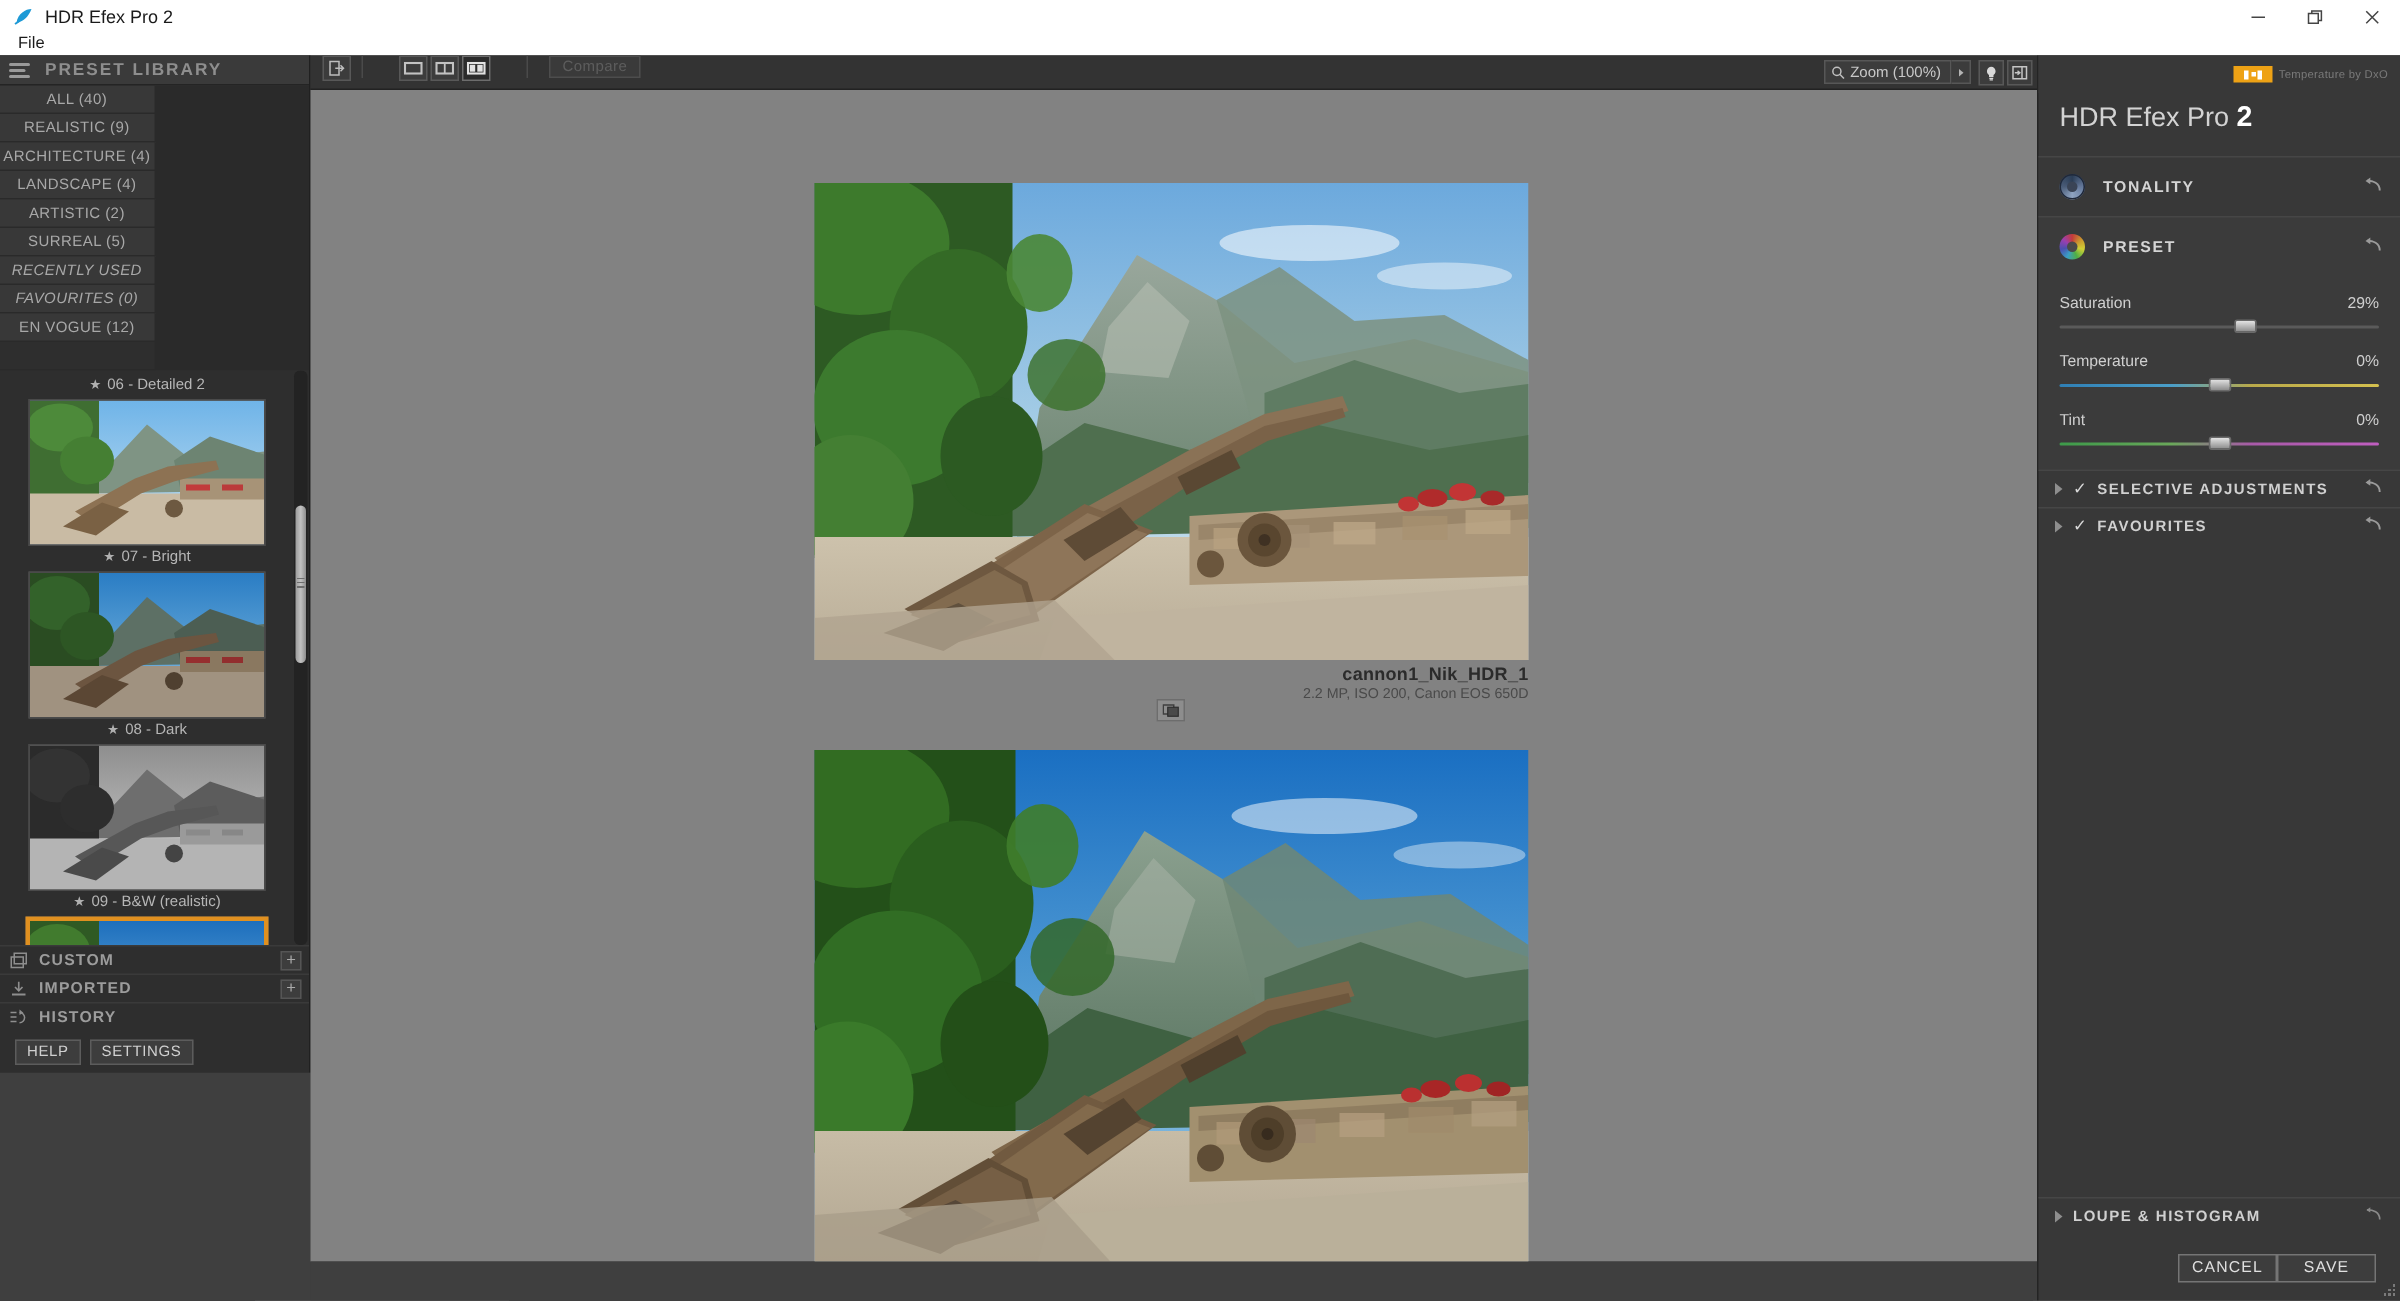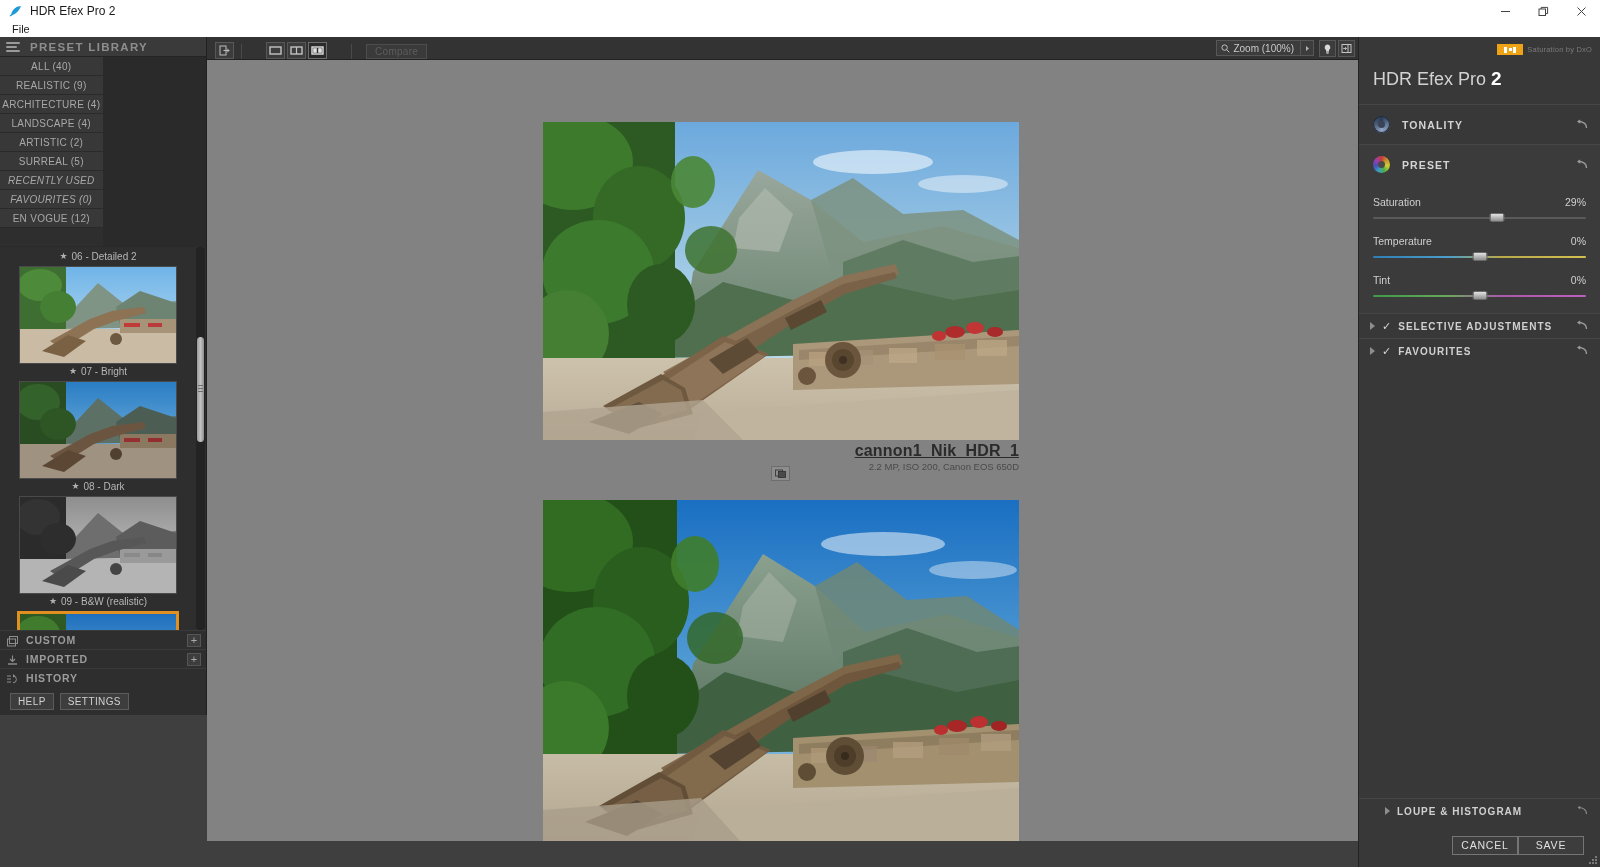--- a/index.html
+++ b/index.html
@@ -109,21 +109,21 @@
   .lp-footer { height: 28px; background: #2e2e2e; display: flex; align-items: center; padding-left: 10px; gap: 6px; }
   .smallbtn {
     height: 17px; padding: 0 7px; background: #3d3d3d; border: 1px solid #5c5c5c;
     color: #d0d0d0; font-size: 10px; display: flex; align-items: center; letter-spacing: .4px;
   }
 
   
   .center { position: absolute; left: 207px; top: 0; width: 1151px; height: 830px; }
   .toolbar {
     height: 23px; background: #333333; border-bottom: 1px solid #222;
-    display: flex; align-items: flex-end; position: relative;
+    display: flex; align-items: flex-start; position: relative;
   }
   .tb-group { display: flex; align-items: center; }
   .ibtn {
     width: 19px; height: 17px; background: #3c3c3c; border: 1px solid #585858;
     display: flex; align-items: center; justify-content: center; margin: 0 1px;
   }
   .ibtn.active { background: #2b2b2b; border-color: #6d6d6d; }
   .tb-sep { width: 1px; height: 15px; background: #4a4a4a; margin: 0 6px; }
   .compare-btn {
     height: 15px; padding: 0 8px; background: #3a3a3a; border: 1px solid #4d4d4d;
@@ -150,21 +150,21 @@
 
   .canvas {
     position: absolute; top: 23px; left: 0; right: 0; bottom: 26px;
     background: #828282; overflow: hidden;
   }
   .img-wrap { position: absolute; }
   .photo { display: block; }
   .cap {
     position: absolute; right: 0; top: 100%; text-align: right; padding-top: 2px;
   }
-  .cap-name { font-size: 16px; color: #2b2b2b; font-weight: bold; letter-spacing: .2px; text-decoration: underline; }
+  .cap-name { font-size: 12px; color: #2b2b2b; font-weight: bold; letter-spacing: .2px; }
   .cap-meta { font-size: 9.5px; color: #4a4a4a; margin-top: 1px; }
   .divider-btn {
     position: absolute; width: 19px; height: 15px; background: #8d8d8d;
     border: 1px solid #6d6d6d; display: flex; align-items: center; justify-content: center;
   }
 
   .bottom-bar {
     position: absolute; left: 0; right: 0; bottom: 0; height: 26px; background: #3f3f3f;
   }
 
@@ -245,21 +245,21 @@
   .rp-subsection {
     height: 25px; display: flex; align-items: center; border-top: 1px solid #464646;
     position: relative; padding-left: 11px; gap: 7px;
   }
   .tri { width:0;height:0;border-left:5px solid #8e8e8e;border-top:4px solid transparent;border-bottom:4px solid transparent; }
   .chk { font-size: 11px; color: #d8d8d8; line-height: 1; }
   .sub-label { font-size: 10px; color: #d0d0d0; letter-spacing: 1px; font-weight: bold; }
 
   .rp-loupe {
     position: absolute; left: 0; right: 0; bottom: 44px; height: 25px;
-    display: flex; align-items: center; border-top: 1px solid #464646; padding-left: 26px; gap: 7px;
+    display: flex; align-items: center; border-top: 1px solid #464646; padding-left: 11px; gap: 7px;
   }
   .rp-bottom {
     position: absolute; left: 0; right: 0; bottom: 0; height: 44px;
     display: flex; align-items: center; justify-content: flex-end; padding-right: 16px;
   }
   .bigbtn {
     width: 66px; height: 19px; background: #3d3d3d; border: 1px solid #757575;
     color: #e0e0e0; font-size: 10.5px; display: flex; align-items: center; justify-content: center;
     letter-spacing: .8px;
   }
@@ -742,21 +742,21 @@
   </div>
 
   <div class="right-panel">
 
     <div class="nik-badge-row">
       <span class="nik-logo">
         <i></i>
           <i class="sq"></i>
           <i></i>
       </span>
-      <span class="nik-text">Saturation by DxO</span>
+      <span class="nik-text">Temperature by DxO</span>
     </div>
 
     <div class="rp-title">
       <span>HDR Efex Pro</span>
       <b>2</b>
     </div>
 
 
     <div class="rp-section">
       <span class="orb orb-tonal"></span>

